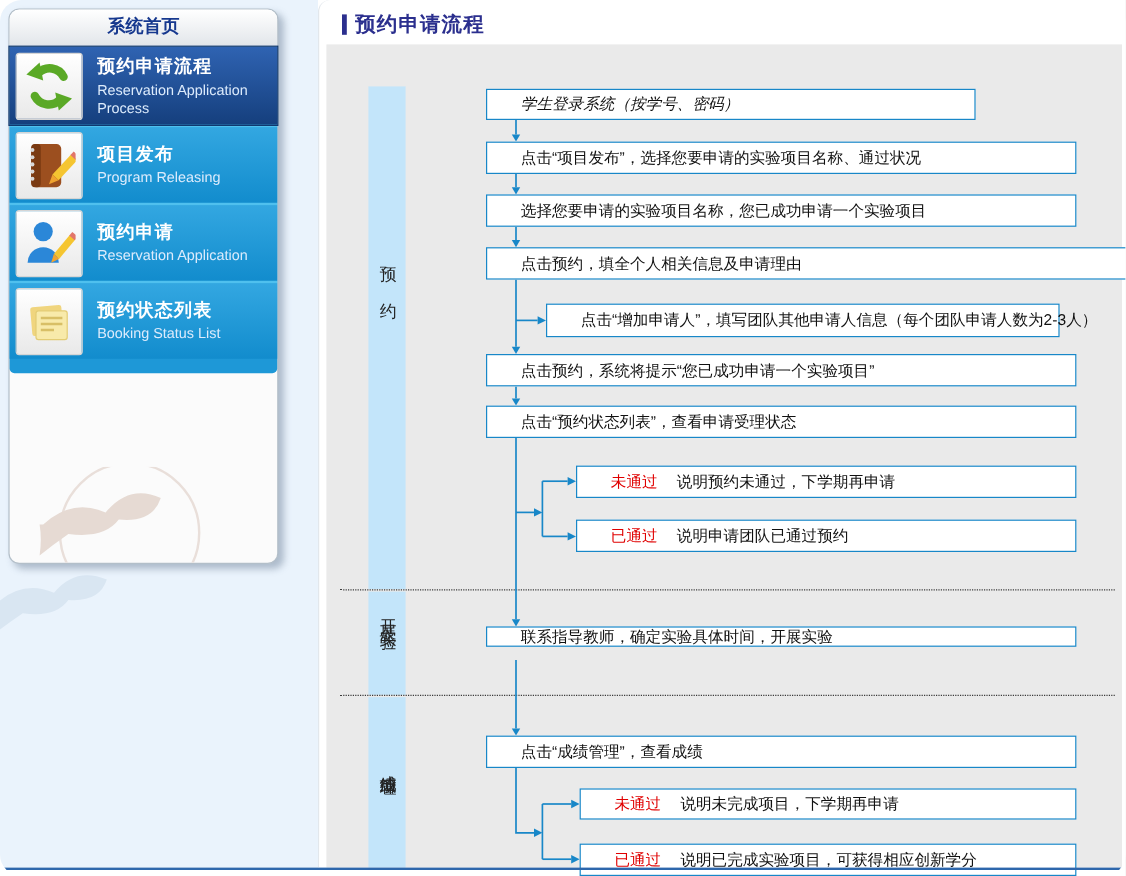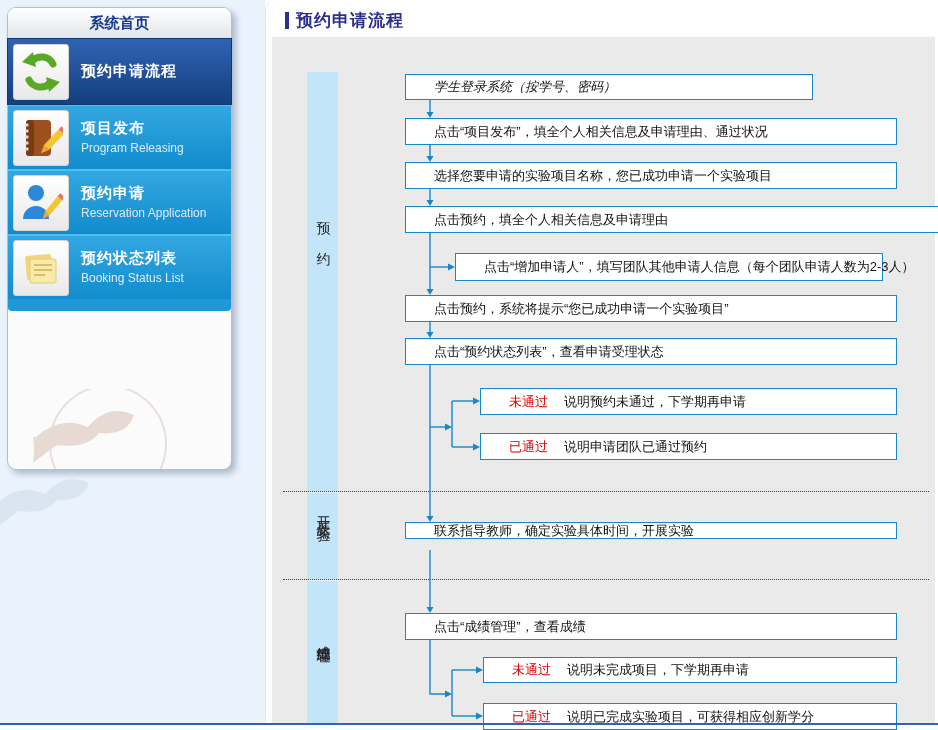--- a/index.html
+++ b/index.html
@@ -6,21 +6,21 @@
     --accent-blue:#1887c8;
     --nav-item-blue:#1e98d7;
     --nav-selected-navy:#1c4a8f;
     --status-red:#e00000;
     --band-blue:#c3e5fa;
     --title-navy:#2b2f8e;
     --bottom-bar-blue:#2e67ac;
   }
   *{margin:0;padding:0;box-sizing:border-box;}
   body{font-family:"Liberation Sans","DejaVu Sans",sans-serif;background:#fff;}
-  .page{position:relative;width:938px;height:730px;overflow:hidden;background:#fff;}
+  .page{position:relative;width:938px;height:730px;overflow:hidden;background:#fff;border-radius:18px;}
 
   
   .left-bg{position:absolute;left:0;top:0;width:265px;height:723px;background:#eaf3fc;}
   .sidebar{position:absolute;left:7px;top:7px;width:225px;height:463px;background:#fbfbfb;
            border:1px solid #b3bfc9;border-radius:9px;box-shadow:4px 4px 6px rgba(100,120,145,.45);}
   .sidebar-header{height:31px;line-height:30px;text-align:center;font-size:15px;font-weight:bold;
            color:#16388e;background:linear-gradient(#ffffff,#e2e6ea);
            border-bottom:1px solid #c8ced6;border-radius:8px 8px 0 0;}
   .nav{position:absolute;left:0;top:31px;width:223px;background:var(--nav-item-blue);
            border-radius:0 0 4px 4px;padding-bottom:12px;}
@@ -102,20 +102,21 @@
             <g fill="none" stroke="#5aa926" stroke-width="7" stroke-linecap="round">
               <path d="M34 14 A13 13 0 0 0 13 11"></path>
               <path d="M10 30 A13 13 0 0 0 31 33"></path>
             </g>
             <polygon points="14,2 3,12 17,17" fill="#5aa926"></polygon>
             <polygon points="30,42 41,32 27,27" fill="#5aa926"></polygon>
           </svg>
         </div>
         <div class="nav-text">
           <div class="nav-cn">预约申请流程</div>
+          <div class="nav-en">Reservation Application Process</div>
         </div>
       </div>
 
       <div class="nav-item">
         <div class="icon-box">
           <svg width="44" height="44" viewBox="0 0 44 44">
             <rect x="7" y="4" width="25" height="36" rx="4" fill="#9c4f1f"></rect>
             <rect x="7" y="4" width="8" height="36" rx="3" fill="#7a3a12"></rect>
             <circle cx="8" cy="9" r="1.7" fill="#d8d8d8"></circle>
               <circle cx="8" cy="15" r="1.7" fill="#d8d8d8"></circle>
@@ -223,21 +224,21 @@
     <path class="cline" d="M452,670 H476"></path>
       <polygon class="chead" points="476,666.5 476,673.5 483,670"></polygon>
     <path class="cline" d="M452,716 H476"></path>
       <polygon class="chead" points="476,712.5 476,719.5 483,716"></polygon>
   </svg>
 
   <div class="fb b0">
       <span>学生登录系统（按学号、密码）</span>
     </div>
   <div class="fb b1">
-      <span>点击“项目发布”，填全个人相关信息及申请理由、通过状况</span>
+      <span>点击“项目发布”，选择您要申请的实验项目名称、通过状况</span>
     </div>
   <div class="fb b2">
       <span>选择您要申请的实验项目名称，您已成功申请一个实验项目</span>
     </div>
   <div class="fb b3">
       <span>点击预约，填全个人相关信息及申请理由</span>
     </div>
   <div class="fb b4">
       <span>点击“增加申请人”，填写团队其他申请人信息（每个团队申请人数为2-3人）</span>
     </div>

